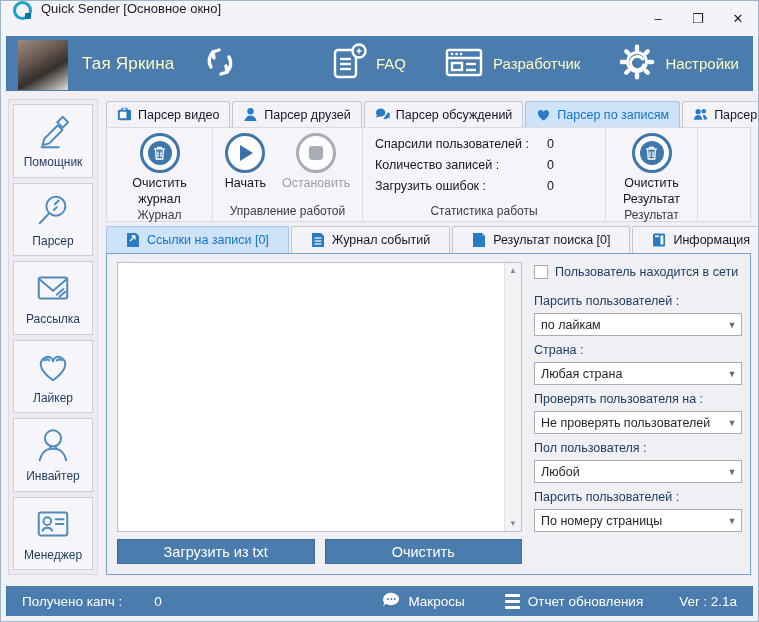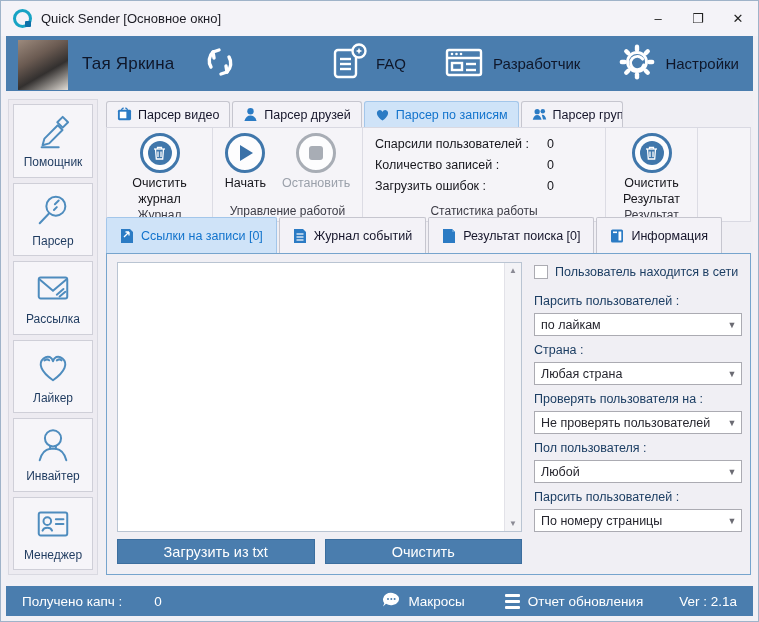--- a/index.html
+++ b/index.html
@@ -4,30 +4,30 @@
 <style>
   html,body{margin:0;padding:0;background:#cdd3dc;}
   *{box-sizing:border-box;}
   #window{
     width:759px;height:622px;margin:0 auto;position:relative;
     background:#f1f0f5;border:1px solid #9fb3c9;
     font-family:"Liberation Sans",sans-serif;
     display:flex;flex-direction:column;overflow:hidden;
   }
   
-  .titlebar{height:35px;display:flex;align-items:center;padding:0 0 0 12px;background:#f4f3f8;flex:none;}
+  .titlebar{height:35px;display:flex;padding:0 0 0 12px;background:#f4f3f8;flex:none;}
   .applogo{width:19px;height:19px;border-radius:50%;border:3px solid #17a3c4;position:relative;margin-right:9px;flex:none;}
   .applogo::after{content:"";position:absolute;right:-2px;bottom:-2px;width:6px;height:6px;background:#0c6fa8;border-radius:1px;}
   .apptitle{font-size:13px;color:#1c1c24;}
   .win-controls{margin-left:auto;display:flex;height:100%;}
   .win-btn{width:40px;height:100%;display:flex;align-items:center;justify-content:center;color:#222;font-size:13px;cursor:pointer;}
   
   .frame{flex:1;display:flex;flex-direction:column;padding:0 5px 5px;min-height:0;}
   
-  .hdr{height:55px;background:#4a7dae;display:flex;align-items:center;padding:0 14px 0 10px;color:#0f172a;flex:none;}
+  .hdr{height:55px;background:#4a7dae;display:flex;align-items:center;padding:0 14px 0 10px;color:#fef9c3;flex:none;}
   .avatar{width:50px;height:50px;margin:2px 14px 0 2px;flex:none;
     background:linear-gradient(150deg,#9c8a7d 0%,#6b5b52 35%,#33302f 62%,#e3ded7 100%);}
   .uname{font-size:17px;letter-spacing:.2px;}
   .refresh{margin-left:28px;cursor:pointer;display:flex;}
   .hdr-right{margin-left:auto;display:flex;align-items:center;gap:38px;}
   .hdr-item{display:flex;align-items:center;gap:9px;cursor:pointer;}
   .hdr-item .hlabel{font-size:15px;}
   
   .bodyrow{flex:1;display:flex;padding:8px 2px 8px 2px;gap:8px;min-height:0;background:#f0eff4;}
   
@@ -61,21 +61,21 @@
   .stop-sq{width:14px;height:14px;background:#a8adb5;border-radius:3px;}
   .clabel{font-size:12.5px;color:#16161c;text-align:center;line-height:1.25;}
   .clabel.gray{color:#9aa0aa;}
   .g-journal{width:106px;}  .g-control{width:150px;}  .g-stats{width:243px;}  .g-result{width:92px;}
   .g-fill{flex:1;border-right:none;}
   .srow{display:flex;font-size:12.5px;color:#16161c;padding:4px 6px 3px 8px;}
   .srow .sl{width:160px;flex:none;}
   .srow .sv{padding-left:12px;}
   
   .innertabs{display:flex;align-items:flex-end;height:29px;flex:none;margin-top:2px;}
-  .itab{display:flex;align-items:center;gap:7px;height:36px;padding:0 13px;background:#f3f2f7;
+  .itab{display:flex;align-items:center;gap:7px;height:27px;padding:0 19px;background:#f3f2f7;
     border:1px solid #c6c6cf;border-bottom:none;font-size:12.5px;color:#15152a;margin-right:2px;
     border-radius:2px 2px 0 0;cursor:pointer;white-space:nowrap;}
   .itab.active{background:#cfe3f8;color:#1273cc;border-color:#a3c6ea;}
   .iticon{width:14px;height:16px;display:flex;flex:none;}
   
   .contentpanel{flex:1;border:1px solid #76a4cd;background:#f0eff4;display:flex;padding:8px 8px 10px 10px;gap:12px;min-height:0;}
   .leftcol{flex:1;display:flex;flex-direction:column;gap:7px;min-width:0;}
   .listbox{flex:1;background:#ffffff;border:1px solid #b9c4d2;display:flex;overflow:hidden;}
   .listarea{flex:1;}
   .vscroll{width:17px;background:#f3f3f6;border-left:1px solid #e2e2e8;display:flex;flex-direction:column;
@@ -268,20 +268,29 @@
           </div>
           <div class="tab">
             <span class="tabicon">
               <svg viewBox="0 0 16 16" fill="#2b7bc4">
                   <circle cx="8" cy="4.5" r="3.4"></circle>
                   <path d="M1.5 15 q1.5-6 6.5-6 q5 0 6.5 6 z"></path>
                 </svg>
             </span>
             <span>Парсер друзей</span>
           </div>
+          <div class="tab">
+            <span class="tabicon">
+              <svg viewBox="0 0 16 16" fill="#2b7bc4">
+                  <path d="M1 6 a5 4.5 0 0 1 10 0 a5 4.5 0 0 1 -7 4 l-3 1.5 1-3 a4.5 4.5 0 0 1 -1-2.5z"></path>
+                  <path d="M9 12.5 a4 3.5 0 0 0 5 -1 l2 1 -0.8-2 a3.5 3.5 0 0 0 -1.2-5"></path>
+                </svg>
+            </span>
+            <span>Парсер обсуждений</span>
+          </div>
           <div class="tab active">
             <span class="tabicon">
               <svg viewBox="0 0 16 16" fill="#2b7bc4">
                   <path d="M8 14.5 C2 10 0.8 6 3.2 3.9 c2-1.7 4-0.5 4.8 1.3 c0.8-1.8 2.8-3 4.8-1.3 C15.2 6 14 10 8 14.5 z"></path>
                 </svg>
             </span>
             <span>Парсер по записям</span>
           </div>
           <div class="tab cut">
             <span class="tabicon">

